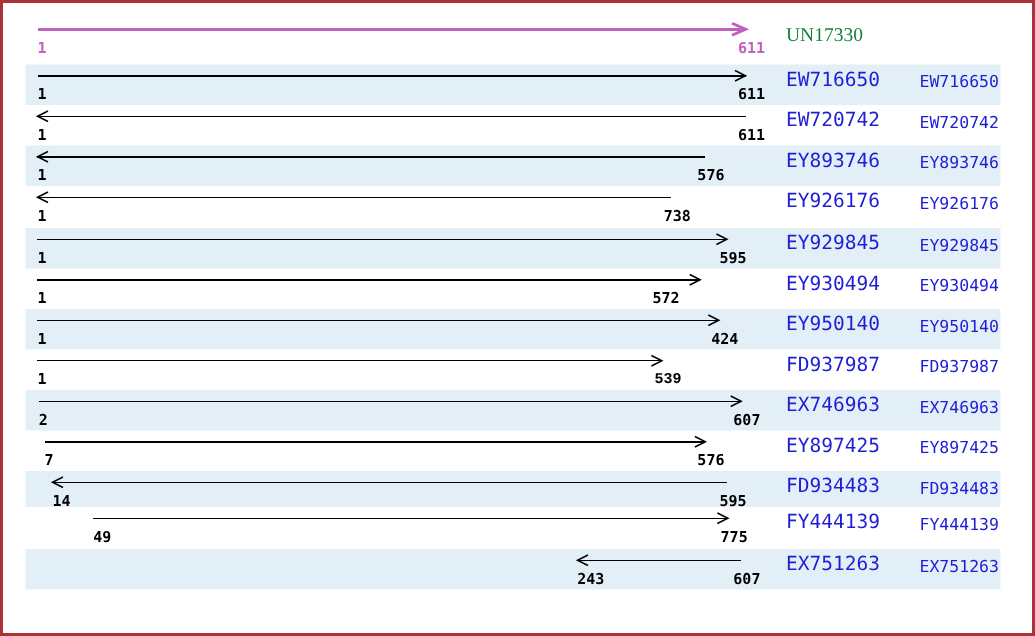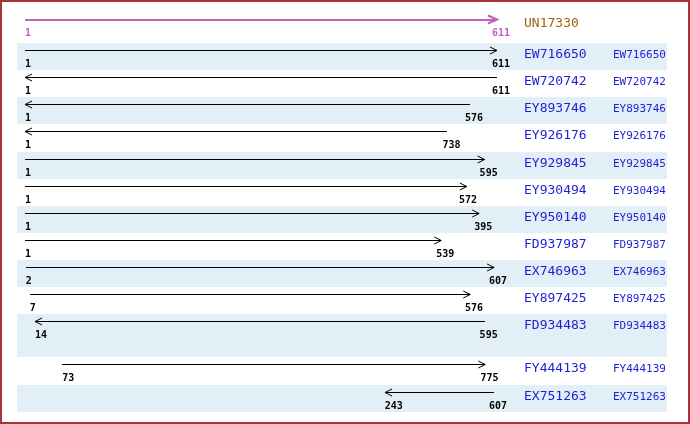--- a/index.html
+++ b/index.html
@@ -55,21 +55,21 @@
     position: absolute;
     left: 522px;
     top: 4px;
     font-size: 13px;
     line-height: 14px;
     color: #1E1ED6;
     white-space: nowrap;
     text-decoration: none;
     cursor: pointer;
   }
-  .acc1.ref { color: #a16207; cursor: default; }
+  .acc1.ref { color: #15803d; cursor: default; font-family: Liberation Serif, serif; }
   .acc2 {
     position: absolute;
     left: 611px;
     top: 5px;
     font-size: 11px;
     line-height: 13px;
     color: #1E1ED6;
     white-space: nowrap;
     text-decoration: none;
     cursor: pointer;
@@ -141,42 +141,42 @@
         <span class="coord" style="left: 477.62px;">595</span>
         <span class="acc1">EY929845</span>
         <span class="acc2">EY929845</span>
       </div>
       <div class="row" style="height: 27.15px;">
         <svg class="arrow-svg" style="left:11px" width="465.82295081967214" height="12" viewBox="0 0 465.82295081967214 12">
           <line x1="12" y1="5.5" x2="453.82295081967214" y2="5.5" stroke="#000000" stroke-width="1" shape-rendering="crispEdges"></line>
           <polyline points="446.82295081967214,2 453.82295081967214,5.5 446.82295081967214,9" fill="none" stroke="#000000" stroke-width="1"></polyline>
         </svg>
         <span class="coord" style="left: 23px;">1</span>
-        <span class="coord" style="left: 457px;">572</span>
+        <span class="coord" style="left: 433px;">572</span>
         <span class="acc1">EY930494</span>
         <span class="acc2">EY930494</span>
       </div>
       <div class="row" style="height: 27.15px;">
         <div class="band" style="background: rgb(227, 239, 246);"></div>
         <svg class="arrow-svg" style="left:11px" width="478.20327868852456" height="12" viewBox="0 0 478.20327868852456 12">
           <line x1="12" y1="5.5" x2="466.20327868852456" y2="5.5" stroke="#000000" stroke-width="1" shape-rendering="crispEdges"></line>
           <polyline points="459.20327868852456,2 466.20327868852456,5.5 459.20327868852456,9" fill="none" stroke="#000000" stroke-width="1"></polyline>
         </svg>
         <span class="coord" style="left: 23px;">1</span>
-        <span class="coord" style="left: 472.203px;">395</span>
+        <span class="coord" style="left: 472.203px;">424</span>
         <span class="acc1">EY950140</span>
         <span class="acc2">EY950140</span>
       </div>
       <div class="row" style="height: 27.15px;">
         <svg class="arrow-svg" style="left:11px" width="440.28852459016395" height="12" viewBox="0 0 440.28852459016395 12">
           <line x1="12" y1="5.5" x2="428.28852459016395" y2="5.5" stroke="#000000" stroke-width="1" shape-rendering="crispEdges"></line>
           <polyline points="421.28852459016395,2 428.28852459016395,5.5 421.28852459016395,9" fill="none" stroke="#000000" stroke-width="1"></polyline>
         </svg>
         <span class="coord" style="left: 23px;">1</span>
-        <span class="coord" style="left: 434.289px;">539</span>
+        <span class="coord" style="left: 434.289px; font-family: Liberation Mono, monospace;">539</span>
         <span class="acc1">FD937987</span>
         <span class="acc2">FD937987</span>
       </div>
       <div class="row" style="height: 27.15px;">
         <div class="band" style="background: rgb(227, 239, 246);"></div>
         <svg class="arrow-svg" style="left:11.77377049180328px" width="492.1311475409836" height="12" viewBox="0 0 492.1311475409836 12">
           <line x1="12" y1="5.5" x2="480.1311475409836" y2="5.5" stroke="#000000" stroke-width="1" shape-rendering="crispEdges"></line>
           <polyline points="473.1311475409836,2 480.1311475409836,5.5 473.1311475409836,9" fill="none" stroke="#000000" stroke-width="1"></polyline>
         </svg>
         <span class="coord" style="left: 23.7738px;">2</span>
@@ -187,37 +187,37 @@
       <div class="row" style="height: 27.15px;">
         <svg class="arrow-svg" style="left:15.642622950819671px" width="464.2754098360656" height="12" viewBox="0 0 464.2754098360656 12">
           <line x1="12" y1="5.5" x2="452.2754098360656" y2="5.5" stroke="#000000" stroke-width="1" shape-rendering="crispEdges"></line>
           <polyline points="445.2754098360656,2 452.2754098360656,5.5 445.2754098360656,9" fill="none" stroke="#000000" stroke-width="1"></polyline>
         </svg>
         <span class="coord" style="left: 27.6426px;">7</span>
         <span class="coord" style="left: 462.918px;">576</span>
         <span class="acc1">EY897425</span>
         <span class="acc2">EY897425</span>
       </div>
-      <div class="row" style="height: 43px;">
+      <div class="row" style="height: 24px;">
         <div class="band" style="background: rgb(227, 239, 246);"></div>
         <svg class="arrow-svg" style="left:21.05901639344262px" width="473.5606557377049" height="12" viewBox="0 0 473.5606557377049 12">
           <line x1="12" y1="5.5" x2="461.5606557377049" y2="5.5" stroke="#000000" stroke-width="1" shape-rendering="crispEdges"></line>
           <polyline points="19,2 12,5.5 19,9" fill="none" stroke="#000000" stroke-width="1"></polyline>
         </svg>
         <span class="coord" style="left: 33.059px;">14</span>
         <span class="coord" style="left: 477.62px;">595</span>
         <span class="acc1">FD934483</span>
         <span class="acc2">FD934483</span>
       </div>
       <div class="row" style="height: 27.15px;">
         <svg class="arrow-svg" style="left:48.14098360655738px" width="447.25245901639346" height="12" viewBox="0 0 447.25245901639346 12">
           <line x1="12" y1="5.5" x2="435.25245901639346" y2="5.5" stroke="#000000" stroke-width="1" shape-rendering="crispEdges"></line>
           <polyline points="428.25245901639346,2 435.25245901639346,5.5 428.25245901639346,9" fill="none" stroke="#000000" stroke-width="1"></polyline>
         </svg>
-        <span class="coord" style="left: 60.141px;">73</span>
+        <span class="coord" style="left: 60.141px;">49</span>
         <span class="coord" style="left: 478.393px;">775</span>
         <span class="acc1">FY444139</span>
         <span class="acc2">FY444139</span>
       </div>
       <div class="row" style="height: 27.15px;">
         <div class="band" style="background: rgb(227, 239, 246);"></div>
         <svg class="arrow-svg" style="left:370.8032786885246px" width="133.1016393442623" height="12" viewBox="0 0 133.1016393442623 12">
           <line x1="12" y1="5.5" x2="121.10163934426231" y2="5.5" stroke="#000000" stroke-width="1" shape-rendering="crispEdges"></line>
           <polyline points="19,2 12,5.5 19,9" fill="none" stroke="#000000" stroke-width="1"></polyline>
         </svg>

